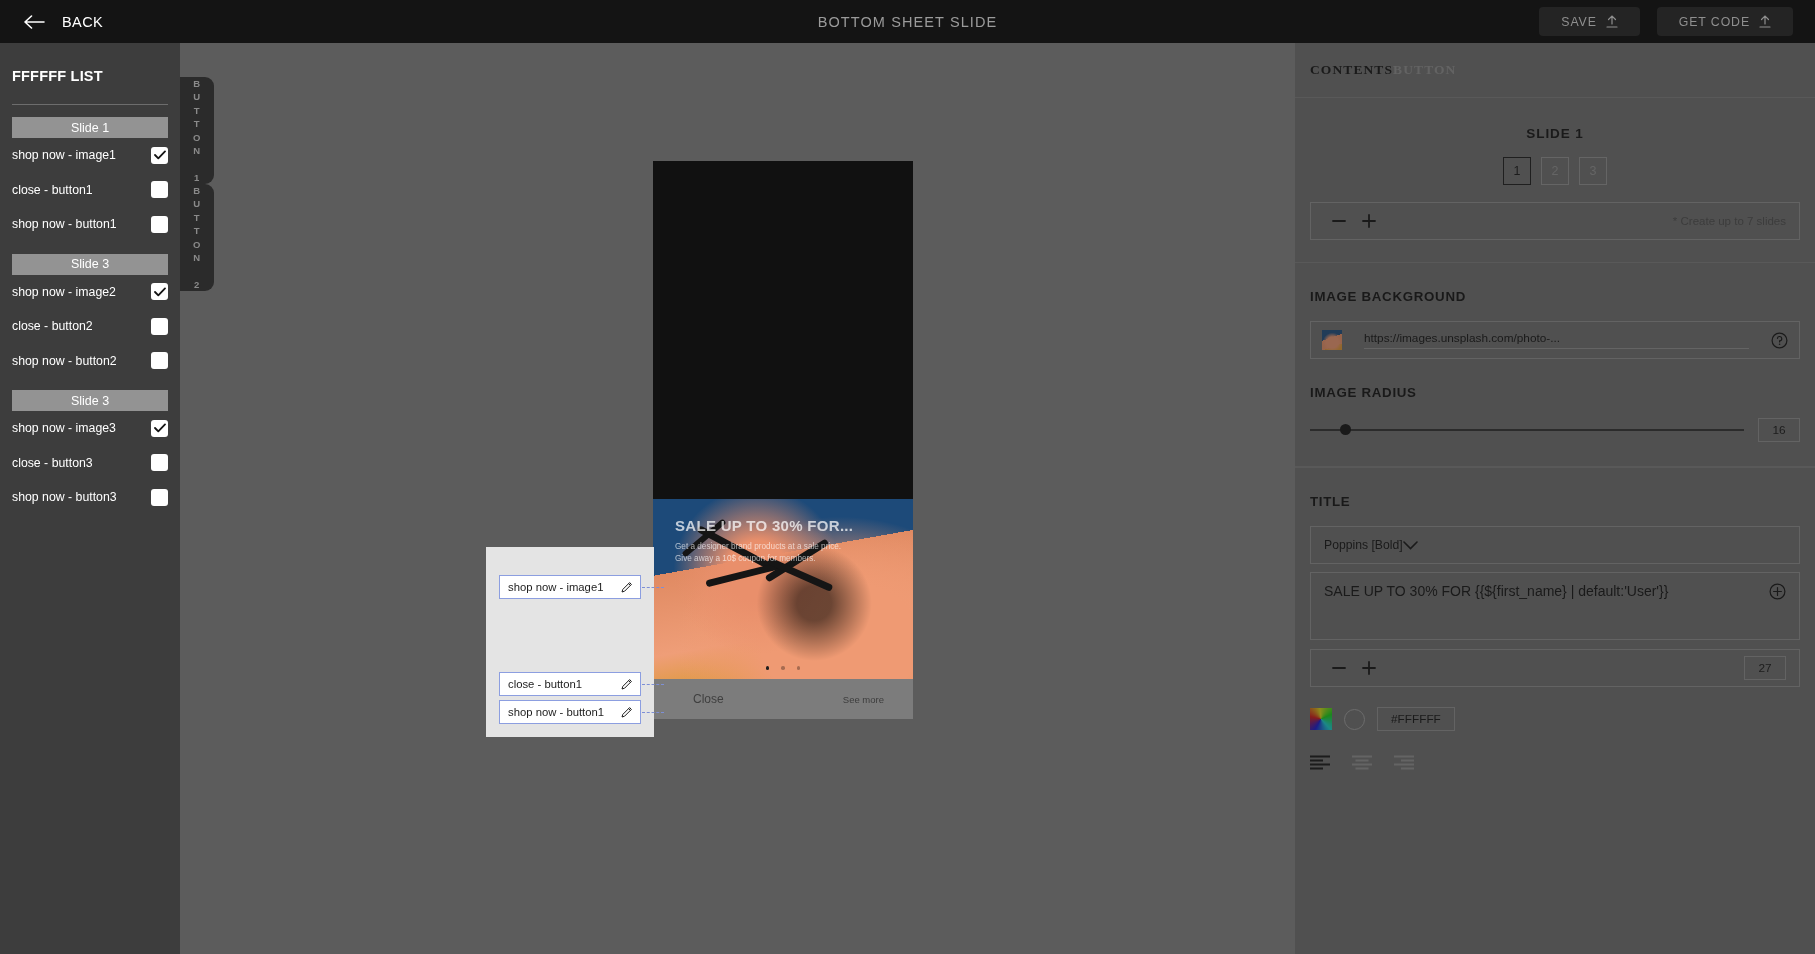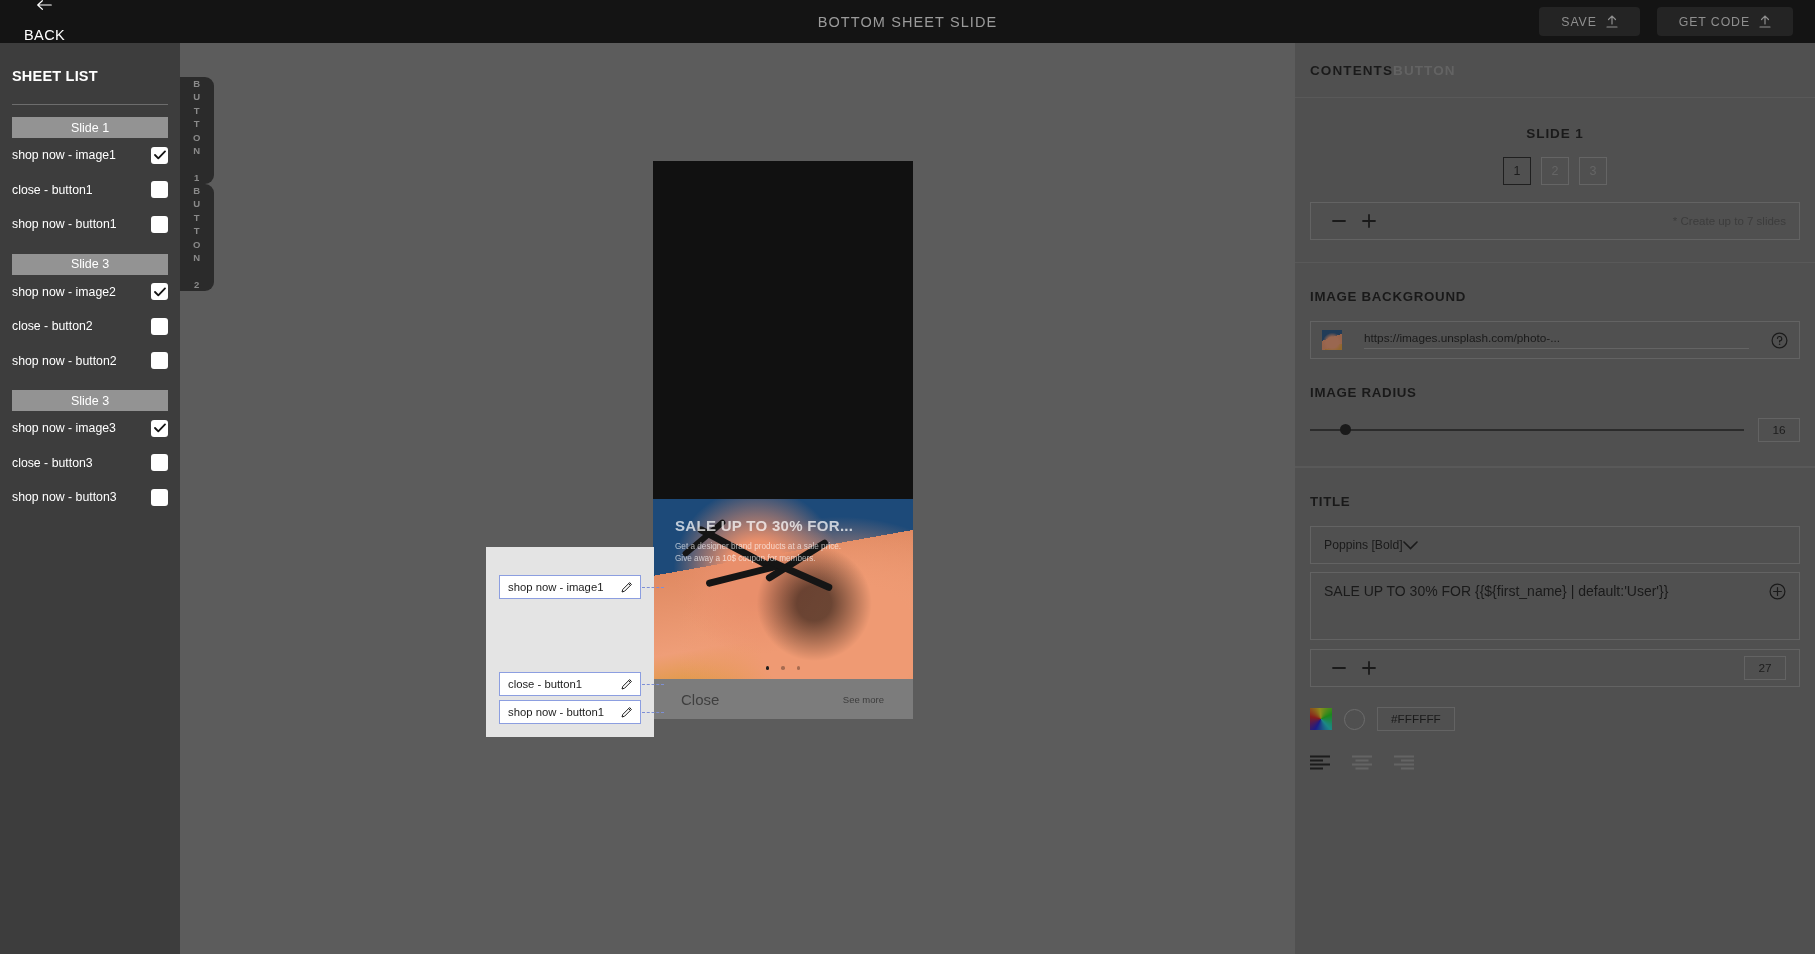--- a/index.html
+++ b/index.html
@@ -12,21 +12,21 @@
   #app { position: relative; width: 1815px; height: 954px; }
 
   
   .topbar {
     position: absolute; top: 0; left: 0; width: 1815px; height: 43px;
     background: #141414; z-index: 40;
   }
   .back-btn {
     position: absolute; left: 24px; top: 0; height: 43px;
     display: flex; align-items: center; gap: 17px;
-    color: #ffffff; cursor: pointer; flex-direction: column;
+    color: #ffffff; cursor: pointer;
   }
   .back-arrow { display: block; width: 21px; height: 14px; }
   .back-label { font-size: 14.5px; letter-spacing: .4px; color: #fff; }
   .top-title {
     position: absolute; left: 0; top: 0; width: 1815px; height: 43px;
     display: flex; align-items: center; justify-content: center;
     font-size: 14.5px; letter-spacing: 1.1px; color: #9b9b9b;
   }
   .top-actions {
     position: absolute; right: 22px; top: 0; height: 43px;
@@ -117,21 +117,21 @@
   .dots {
     position: absolute; left: 0; top: 505px; width: 260px;
     display: flex; align-items: center; justify-content: center; gap: 12px;
   }
   .dot { width: 3.5px; height: 3.5px; border-radius: 50%; background: rgba(0,0,0,.30); }
   .dot.on { background: #1d1d1d; }
   .phone-foot {
     position: absolute; left: 0; top: 518px; width: 260px; height: 40px;
     background: #7c7c7c; display: flex; align-items: center;
   }
-  .foot-close { position: absolute; left: 28px; font-size: 15px; color: #3f3f3f; cursor: pointer; }
+  .foot-close { position: absolute; left: 40px; font-size: 12px; color: #3f3f3f; cursor: pointer; }
   .foot-more { position: absolute; right: 29px; font-size: 9.5px; color: #3d3d3d; cursor: pointer; }
 
   
   .popup {
     position: absolute; left: 486px; top: 547px;
     width: 168px; height: 190px; background: #e4e4e4; z-index: 36;
   }
   .pfield {
     position: absolute; left: 13px; width: 142px; height: 24px;
     background: #ffffff; border: 1px solid #8c9ee0;
@@ -149,21 +149,21 @@
     position: absolute; right: 0; top: 43px;
     width: 520px; height: 911px; background: #6b6b6b;
   }
   .right-inner { position: relative; width: 520px; height: 911px; }
   .right-dim {
     position: absolute; inset: 0; background: rgba(40,40,40,.40);
     pointer-events: none; z-index: 20;
   }
   .tabs {
     height: 55px; display: flex; align-items: center; 
-    padding-left: 15px; border-bottom: 1px solid #7a7a7a;
+    padding-left: 15px; border-bottom: 1px solid #7a7a7a; font-family: Liberation Serif, serif;
   }
   .tab {
     font-size: 13.5px; font-weight: bold; letter-spacing: 1.1px;
     color: #121212; cursor: pointer;
   }
   .tab.inactive { color: #8b8b8b; }
   .section { padding: 0 15px; border-bottom: 1px solid #7a7a7a; }
   .sec-center { text-align: center; }
   .slide-label {
     font-size: 13.5px; font-weight: bold; letter-spacing: .9px;
@@ -281,21 +281,21 @@
       <button class="top-btn">
         <span>GET CODE</span>
         <svg class="up-icon" viewBox="0 0 12 13">
           <path d="M6 1 V9 M2.5 4.5 L6 1 L9.5 4.5 M1 12 H11" stroke="#8f8f8f" stroke-width="1.2" fill="none" stroke-linecap="round"></path>
         </svg>
       </button>
     </div>
   </div>
 
   <div class="sidebar">
-    <div class="sidebar-title">SHEET LIST</div>
+    <div class="sidebar-title">FFFFFF LIST</div>
     <div class="sidebar-rule"></div>
     <div id="sidebar-groups">
         <div class="slide-head">
           <span>Slide 1</span>
         </div>
         <div class="btn-row">
           <span class="btn-row-label">shop now - image1</span>
           <div class="cbx">
             <svg viewBox="0 0 12 10">
               <path d="M1 5 L4.3 8.4 L11 1.4" fill="none" stroke="#141414" stroke-width="1.8" stroke-linecap="round" stroke-linejoin="round"></path>

